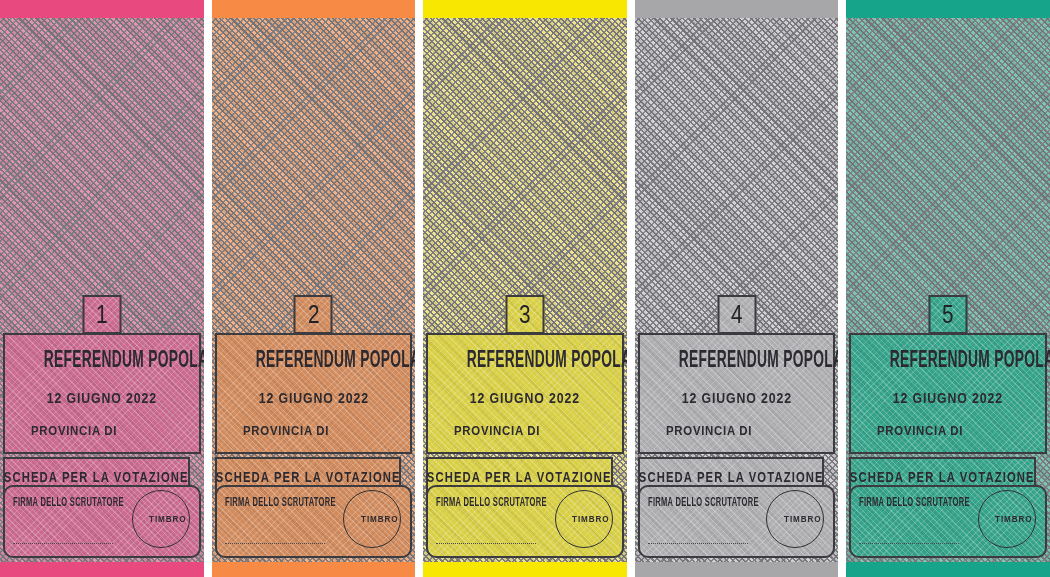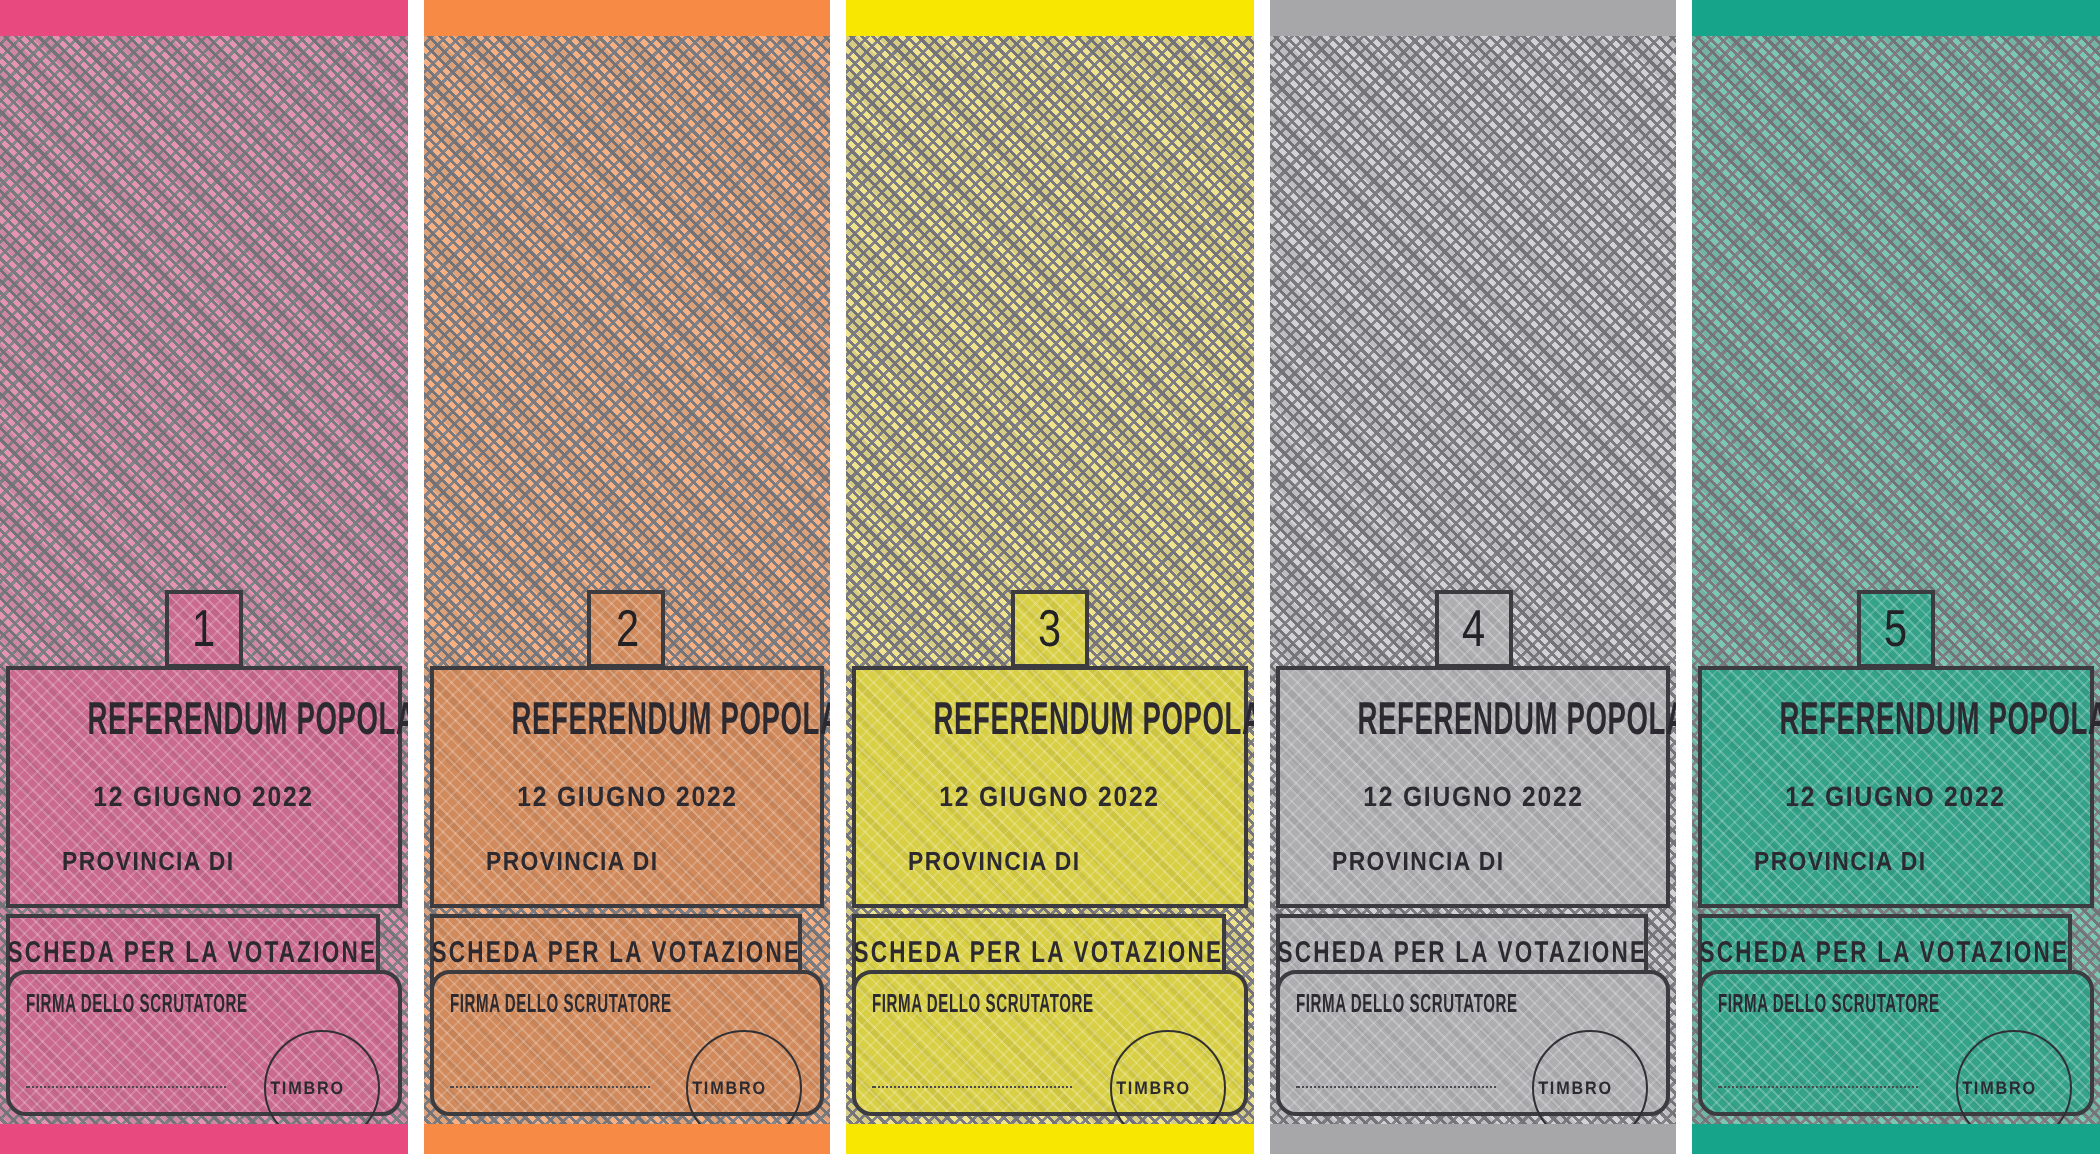--- a/index.html
+++ b/index.html
@@ -76,23 +76,22 @@
     font-size:13px;font-weight:bold;letter-spacing:0.5px;
     white-space:nowrap;transform:scaleX(0.58);transform-origin:left center;
   }
   .signature-line{
     position:absolute;left:8px;top:56px;width:100px;height:0;
     border-bottom:1.5px dotted #4a4a4e;
   }
   .timbro-circle{
     position:absolute;right:9px;top:3px;width:58px;height:58px;
     border:1.4px solid #2f2f34;border-radius:50%;
-    display:flex;align-items:center;justify-content:flex-start;
+    display:flex;align-items:center;justify-content:flex-end;
     box-sizing:border-box;
-    margin-top:25px;
   }
   .timbro-text{font-size:9px;font-weight:bold;letter-spacing:1px;transform:scaleX(0.9);}
 </style>
 </head>
 <body>
 
 <div class="stage">
 
   <div class="ballot" style="--strip: #e8497f; --box: #ca6a8f; --tint: #e394af;">
     <div class="strip strip-top"></div>

